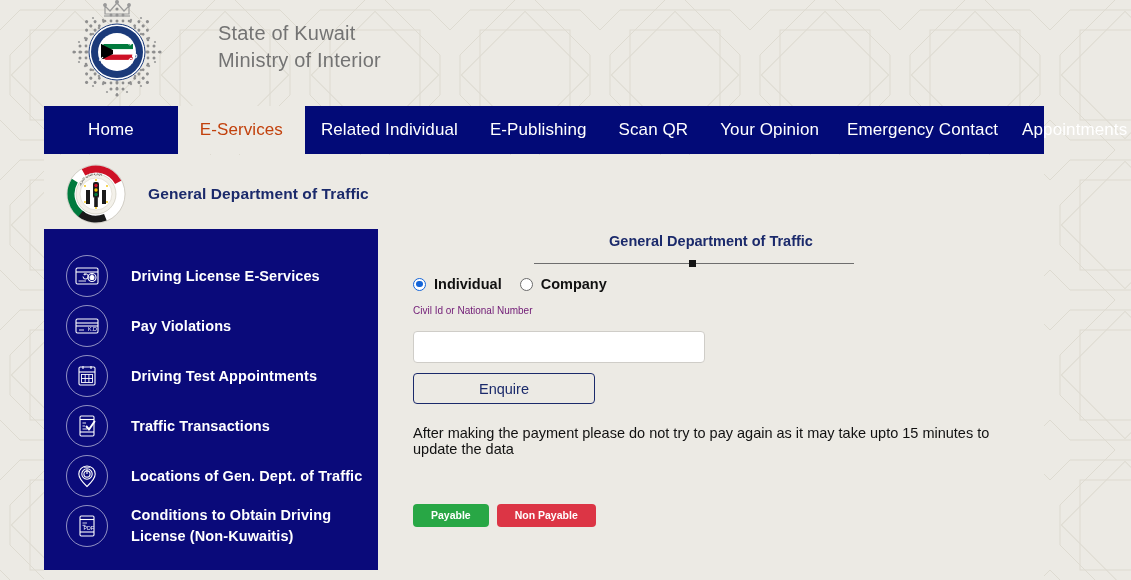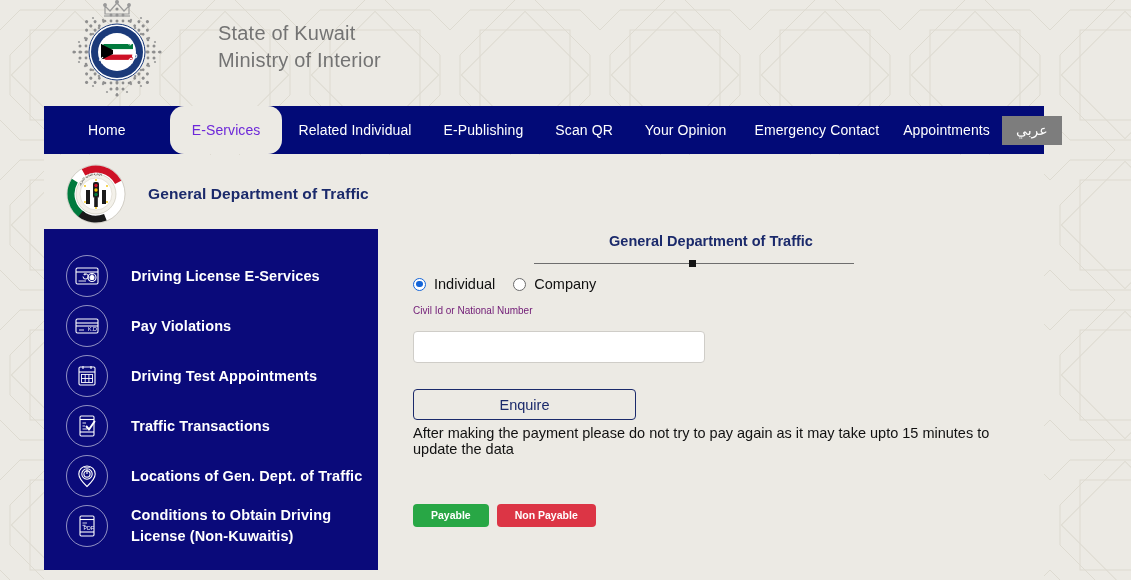--- a/index.html
+++ b/index.html
@@ -67,32 +67,31 @@
     height: 48px;
     background: #020a77;
     display: flex;
     align-items: stretch;
   }
   .nav-item {
     display: flex;
     align-items: center;
     justify-content: center;
     color: #ffffff;
-    font-size: 14px;
+    font-size: 17px;
     height: 48px;
     padding: 0 16px;
     white-space: nowrap;
     cursor: pointer;
     letter-spacing: 0.1px;
-    border-radius: 14px;
   }
   .nav-item.first { padding: 0 44px; }
   .nav-item.active {
     background: #eceae4;
-    color: #6d28d9;
+    color: #c2410c;
     padding: 0 22px;
   }
   .nav-item.pad-sm { padding: 12px 12px; }
   .nav-spacer { flex: 1 1 auto; }
   .lang-button {
     align-self: center;
     margin-right: 27px;
     background: #7d7d7d;
     color: #ffffff;
     font-size: 14px;
@@ -195,20 +194,21 @@
     height: 9px;
   }
   .radio-row {
     position: absolute;
     left: 35px;
     top: 47px;
     display: flex;
     align-items: center;
     font-size: 14.5px;
     color: #111;
+    font-weight: bold;
   }
   .radio {
     width: 13px; height: 13px;
     border-radius: 50%;
     border: 1.5px solid #6b6b6b;
     background: #fff;
     display: inline-block;
     position: relative;
     flex: 0 0 auto;
     cursor: pointer;
@@ -246,22 +246,22 @@
     border-radius: 4px;
     font-family: "Liberation Sans", sans-serif;
     font-size: 14px;
     padding: 0 8px;
     color: #111;
     outline: none;
   }
   .enquire-btn {
     position: absolute;
     left: 35px;
-    top: 160px;
-    width: 223px;
+    top: 144px;
+    width: 182px;
     height: 31px;
     background: transparent;
     border: 1.3px solid #1b2a6b;
     border-radius: 4px;
     color: #1b2a6b;
     font-family: "Liberation Sans", sans-serif;
     font-size: 14.5px;
     cursor: pointer;
   }
   .notice {

